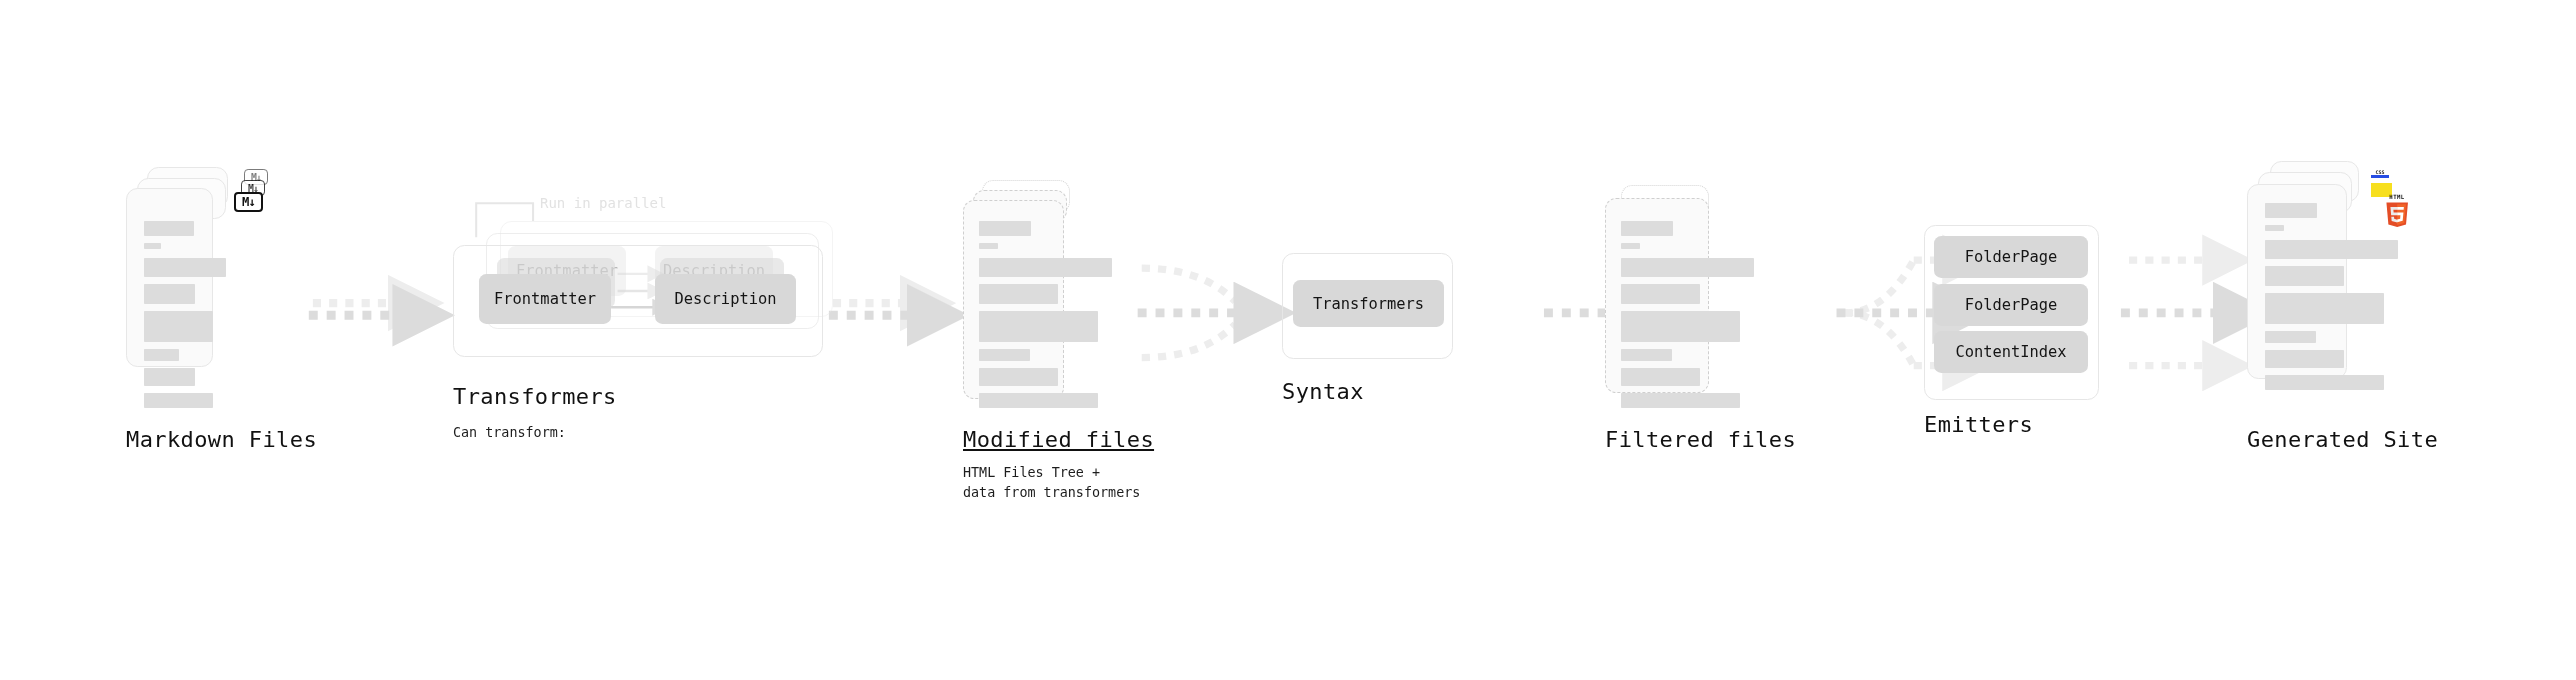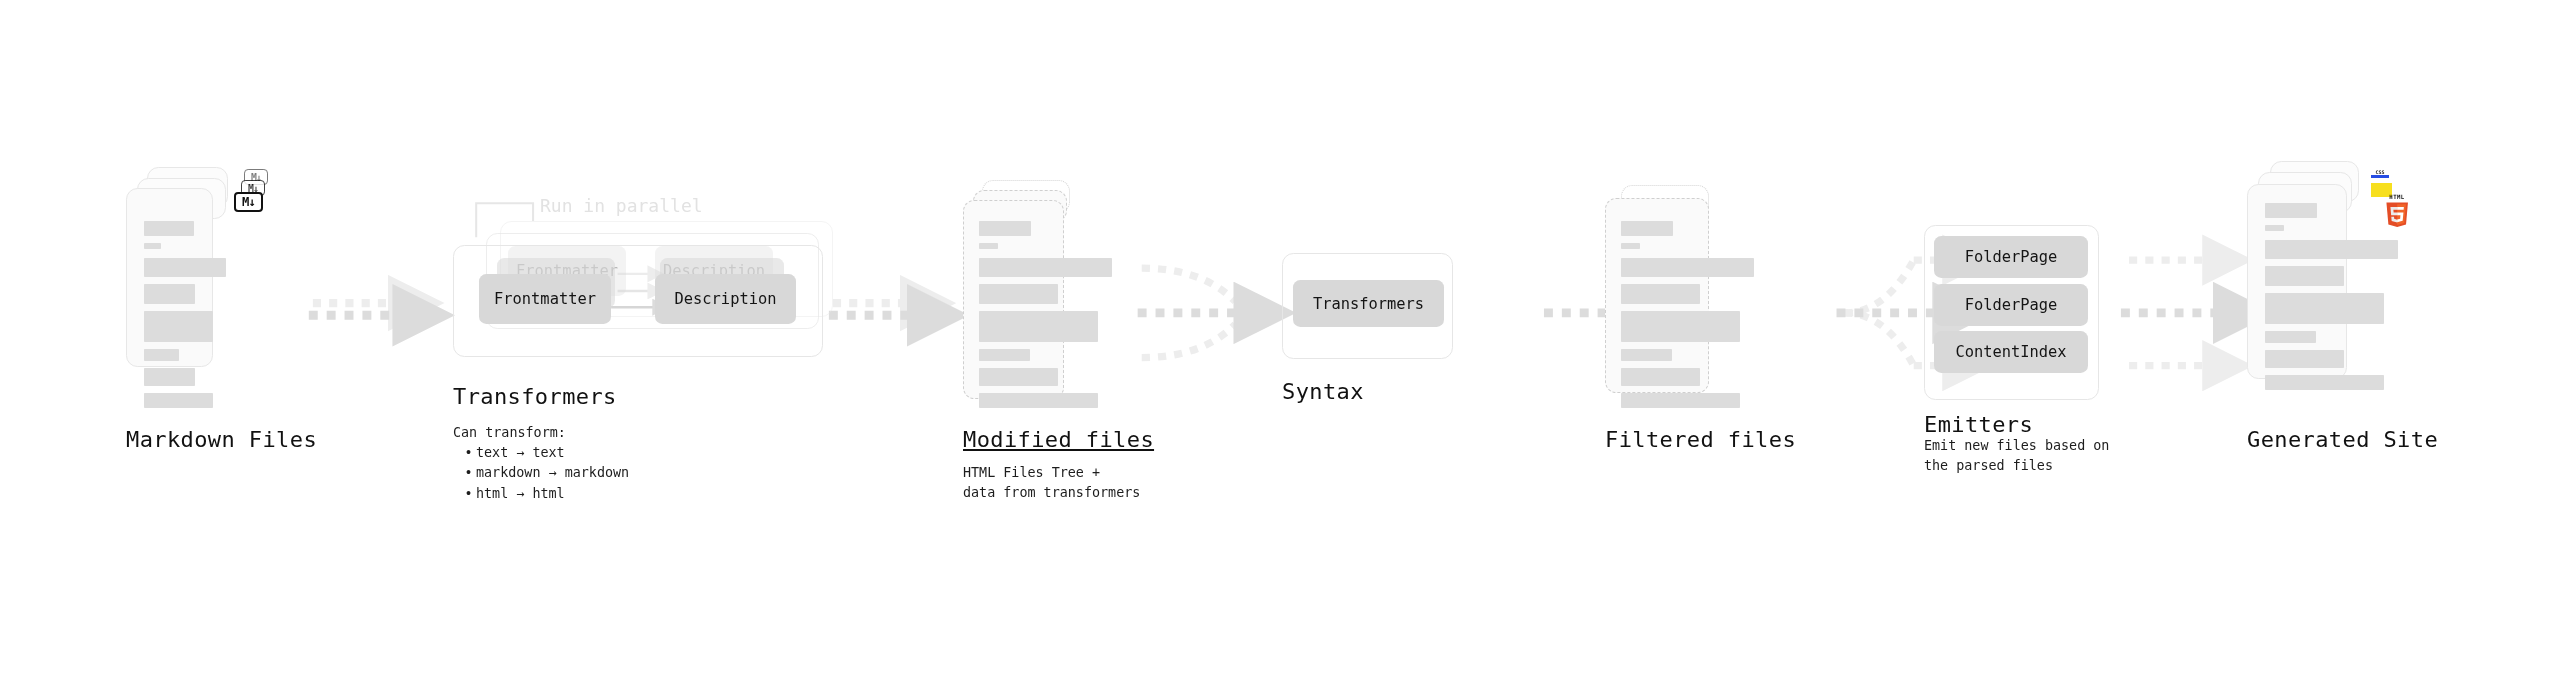--- a/index.html
+++ b/index.html
@@ -133,21 +133,21 @@
   }
   .sublist .li { padding-left: 13px; position: relative; white-space: nowrap; }
   .sublist .li::before {
     content: "\2022";
     position: absolute;
     left: 1.6px;
   }
   .parallel-label {
     position: absolute;
     color: #e2e2e2;
-    font-size: 18px;
+    font-size: 14px;
     white-space: nowrap;
   }
 
   svg.overlay {
     position: absolute;
     left: 0; top: 0;
     width: 2576px;
     height: 681px;
     pointer-events: none;
   }
@@ -243,25 +243,20 @@
   <div class="chip" style="left:508px; top:246px; width:118px; height:50px; opacity:0.30;">Frontmatter</div>
   <div class="chip" style="left:497px; top:258px; width:118px; height:50px; opacity:0.55;">Frontmatter</div>
   <div class="chip" style="left:479px; top:274px; width:132px; height:50px;">Frontmatter</div>
 
   <div class="chip" style="left:655px; top:246px; width:118px; height:50px; opacity:0.30;">Description</div>
   <div class="chip" style="left:660px; top:258px; width:124px; height:50px; opacity:0.55;">Description</div>
   <div class="chip" style="left:655px; top:274px; width:141px; height:50px;">Description</div>
 
   <div class="caption" style="left:453px; top:384px;">Transformers</div>
   <div class="subcaption" style="left:453px; top:423px;">Can transform:</div>
-  <div class="sublist" style="left:463px; top:443px;">
-    <div class="li">text → text</div>
-    <div class="li">markdown → markdown</div>
-    <div class="li">html → html</div>
-  </div>
 
   <div class="doc-stack" style="left:963px; top:180px;">
     <div class="doc-card dotted-top" style="left:18.7px; top:0px; width:88px; height:32.5px; background:#ffffff;"></div>
     <div class="doc-card dashed" style="left:9.8px; top:9.8px; width:94px; height:32.5px;"></div>
     <div class="doc-card dashed" style="left:0px; top:19.5px; width:101px; height:199px;"></div>
   </div>
 
   <div class="doc-body" style="left:979px; top:221px; width:89px;">
     <div class="bar" style="width:52px;  height:14.6px;"></div>
     <div class="bar" style="width:18.7px;  height:5.7px; margin-bottom:9px;"></div>
@@ -299,22 +294,20 @@
   </div>
 
   <div class="caption" style="left:1605px; top:427px;">Filtered files</div>
 
   <div class="group-box" style="left:1924px; top:225px; width:175px; height:175px;"></div>
   <div class="chip" style="left:1934px; top:236px; width:154px; height:42px;">FolderPage</div>
   <div class="chip" style="left:1934px; top:284px; width:154px; height:42px;">FolderPage</div>
   <div class="chip" style="left:1934px; top:331px; width:154px; height:42px;">ContentIndex</div>
 
   <div class="caption" style="left:1924px; top:412px;">Emitters</div>
-  <div class="subcaption" style="left:1924px; top:436px;">Emit new files based on
-the parsed files</div>
 
   <div class="doc-stack" style="left:2247px; top:161px;">
     <div class="doc-card ghost" style="left:23px; top:0px;  width:89px; height:41px;"></div>
     <div class="doc-card ghost" style="left:11.4px; top:11.4px; width:94px; height:41px;"></div>
     <div class="doc-card" style="left:0px;  top:23px; width:100px; height:195px;"></div>
   </div>
 
   <div class="badge css-badge" style="left:2371px; top:168px;">
     <div class="lbl">CSS</div>
     <div class="rule"></div>

